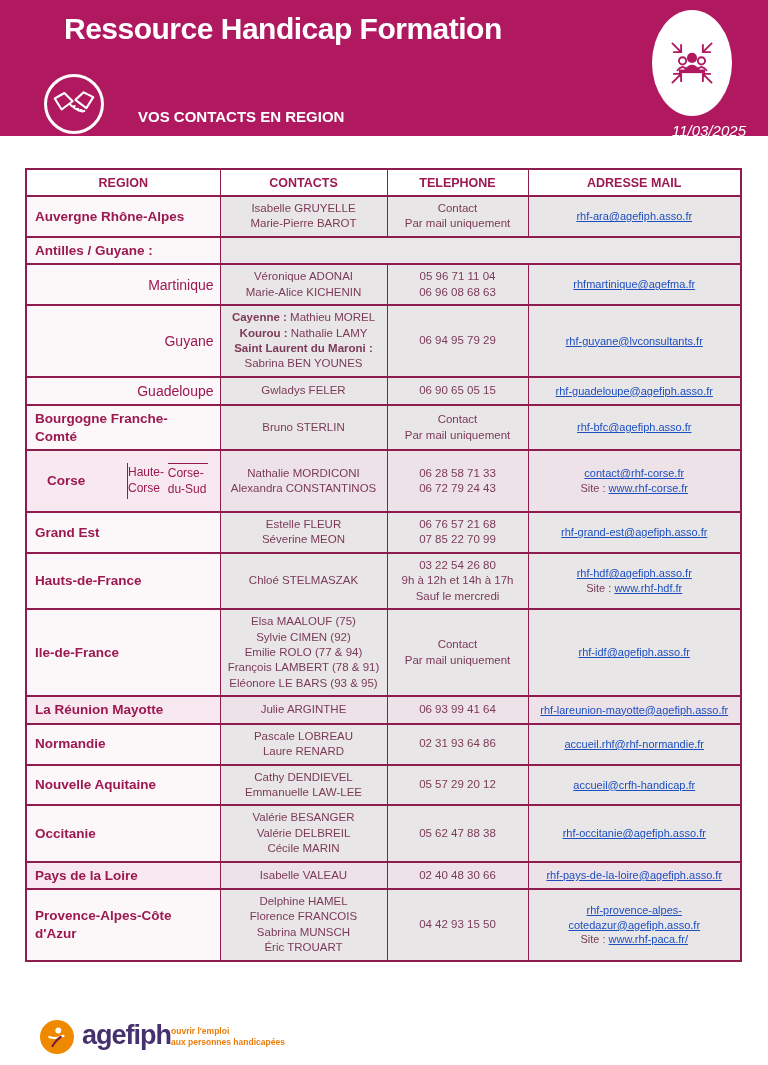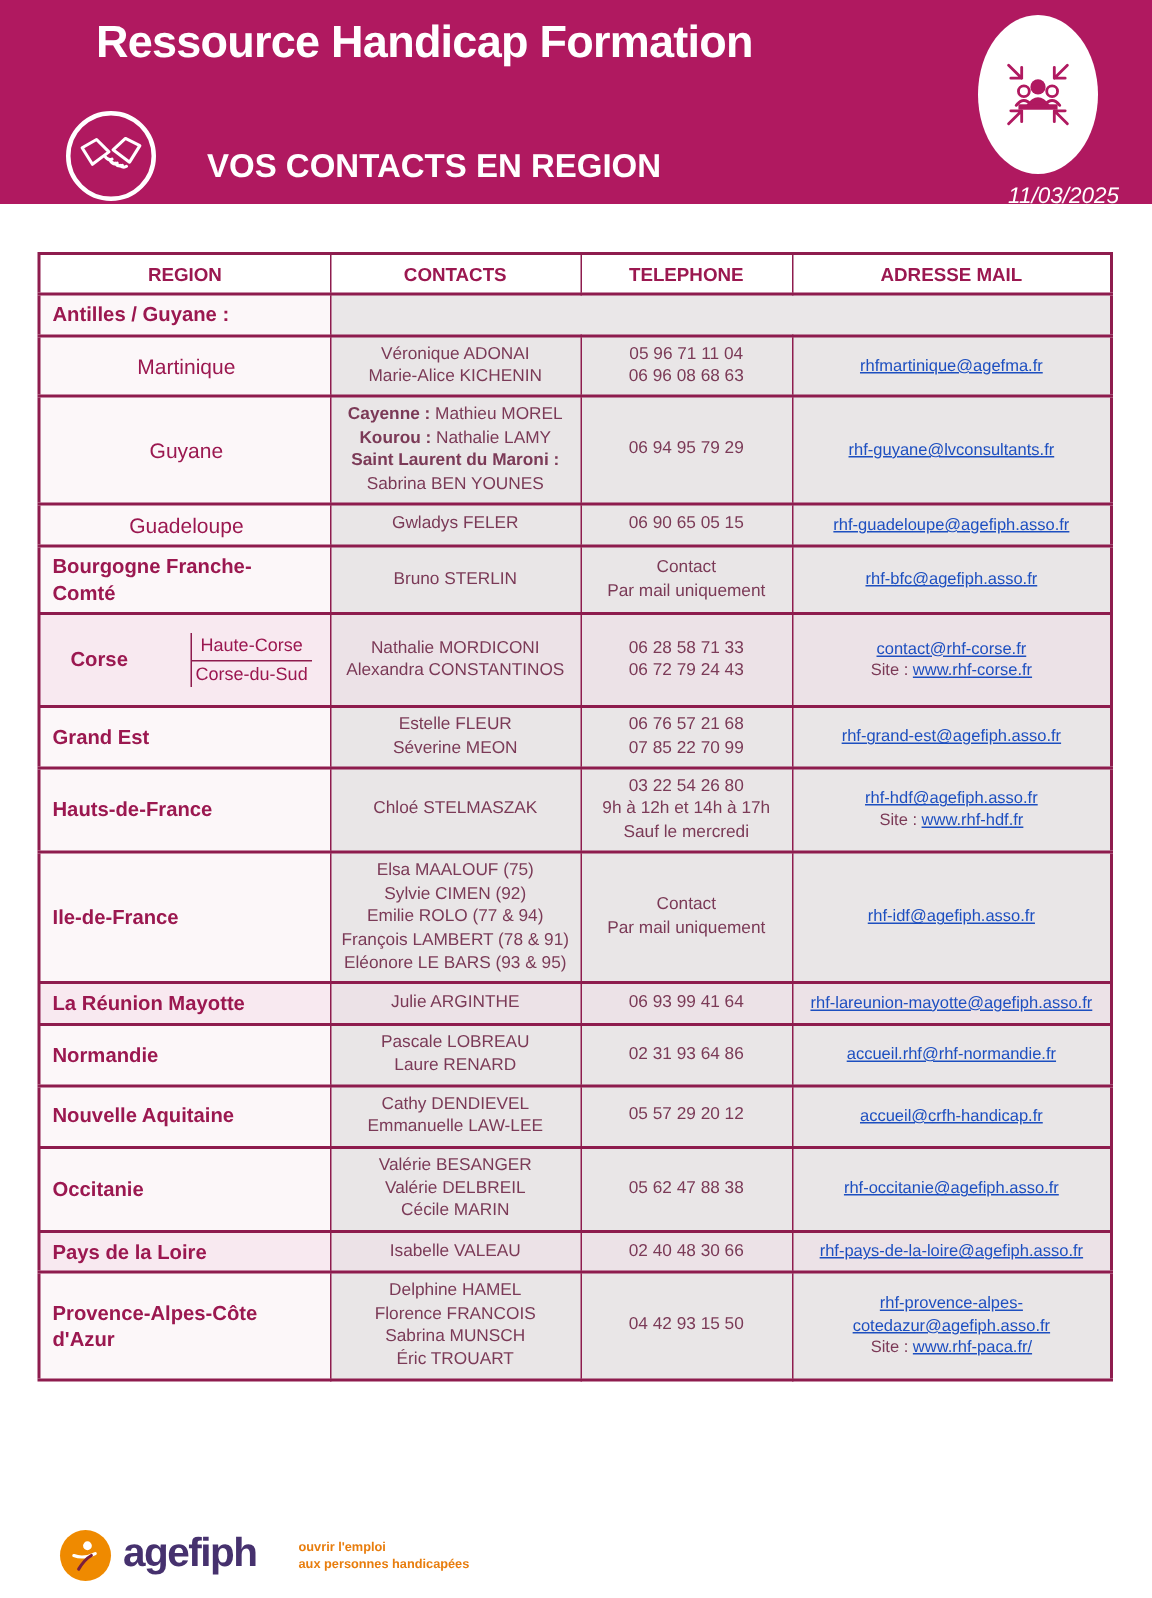--- a/index.html
+++ b/index.html
@@ -4,55 +4,55 @@
 <style>
   html,body{margin:0;padding:0;}
   body{width:768px;height:1065px;background:#fff;font-family:"Liberation Sans",sans-serif;}
   .page{position:relative;width:768px;height:1065px;overflow:hidden;background:#fff;}
 
   
   .hdr{position:absolute;left:0;top:0;width:768px;height:136px;background:#b01960;color:#fff;}
   .hdr-title{position:absolute;left:64px;top:12px;font-size:30px;font-weight:bold;letter-spacing:-.5px;}
   .hs-circle{position:absolute;left:44px;top:74px;width:60px;height:60px;border:3px solid #fff;border-radius:50%;
              display:flex;align-items:center;justify-content:center;box-sizing:border-box;}
-  .hdr-sub{position:absolute;left:138px;top:98px;font-size:22px;font-weight:bold;}
+  .hdr-sub{position:absolute;left:138px;top:108px;font-size:15px;font-weight:bold;}
   .meet-ellipse{position:absolute;left:652px;top:10px;width:80px;height:106px;background:#fff;border-radius:50%;
                 display:flex;align-items:center;justify-content:center;}
   .hdr-date{position:absolute;right:22px;top:122px;font-size:15px;font-style:italic;}
 
   
   .table-wrap{position:absolute;left:25px;top:168px;width:651px;}
   table{border-collapse:collapse;table-layout:fixed;width:715px;border:2px solid #8e1c4e;}
   tr{border-top:2px solid #8e1c4e;border-bottom:2px solid #8e1c4e;}
   th,td{border-left:1px solid #8e1c4e;border-right:1px solid #8e1c4e;box-sizing:border-box;}
   th{background:#fff;color:#9b1850;font-size:12.5px;font-weight:bold;height:27px;text-align:center;}
   td{vertical-align:middle;padding:4px 4px;font-size:11.5px;color:#7b3a57;text-align:center;line-height:1.34;}
   td.region{background:#fcf7f9;text-align:left;padding-left:8px;font-weight:bold;font-size:13.5px;color:#9b1850;line-height:1.3;}
-  td.region.sub{font-weight:normal;text-align:center;padding-right:6px;font-size:14px;}
+  td.region.sub{font-weight:normal;text-align:right;padding-right:6px;font-size:14px;}
   td.data{background:#e9e6e7;}
   td.merged{background:#eae7e8;}
   tr.pink td.data{background:#ece2e7;}
   tr.pink td.region{background:#f8e9f0;}
   .mail{font-size:11px;}
   a{color:#1d4fc0;text-decoration:underline;}
   b{font-weight:bold;}
 
   
   td.region.corse{padding:12px;}
   .corse-flex{display:flex;align-items:stretch;min-height:36px;}
   .corse-main{flex:0 0 88px;display:flex;align-items:center;padding-left:8px;box-sizing:border-box;}
-  .corse-subs{flex:1;border-left:1px solid #8e1c4e;display:flex;flex-direction:column;}
+  .corse-subs{flex:1;border-left:1px solid #8e1c4e;display:flex;flex-direction:row;}
   .corse-sub{flex:1;display:flex;align-items:center;justify-content:center;font-weight:normal;font-size:12px;color:#9b1850;}
   .corse-sub + .corse-sub{border-top:1px solid #8e1c4e;}
 
   
   .footer{position:absolute;left:40px;top:1020px;display:flex;align-items:flex-start;}
   .logo-circle{width:34px;height:34px;border-radius:50%;background:#ef8a00;display:flex;align-items:center;justify-content:center;}
   .logo-text{font-size:27px;font-weight:bold;color:#46316e;letter-spacing:-1px;margin-left:8px;}
-  .tagline{margin-left:28px;font-size:8.5px;font-weight:bold;color:#e87d0d;line-height:1.25;margin-top:6px;}
+  .tagline{margin-left:0;font-size:8.5px;font-weight:bold;color:#e87d0d;line-height:1.25;margin-top:6px;}
 </style>
 </head>
 <body>
 
 <div class="page">
 
   <div class="hdr">
     <div class="hdr-title">Ressource Handicap Formation</div>
 
     <div class="hs-circle">
@@ -103,20 +103,36 @@
         <tr>
           <th>REGION</th>
           <th>CONTACTS</th>
           <th>TELEPHONE</th>
           <th>ADRESSE MAIL</th>
         </tr>
       </thead>
       <tbody id="tbody">
           <tr>
             <td class="region">
+              <div>Auvergne Rhône-Alpes</div>
+            </td>
+            <td class="data">
+              <div>Isabelle GRUYELLE</div>
+              <div>Marie-Pierre BAROT</div>
+            </td>
+            <td class="data">
+              <div>Contact</div>
+              <div>Par mail uniquement</div>
+            </td>
+            <td class="data mail">
+              <div><a href="#">rhf-ara@agefiph.asso.fr</a></div>
+            </td>
+          </tr>
+          <tr>
+            <td class="region">
               <div>Antilles / Guyane :</div>
             </td>
             <td colspan="3" class="merged"></td>
           </tr>
           <tr>
             <td class="region sub">
               <div>Martinique</div>
             </td>
             <td class="data">
               <div>Véronique ADONAI</div>

